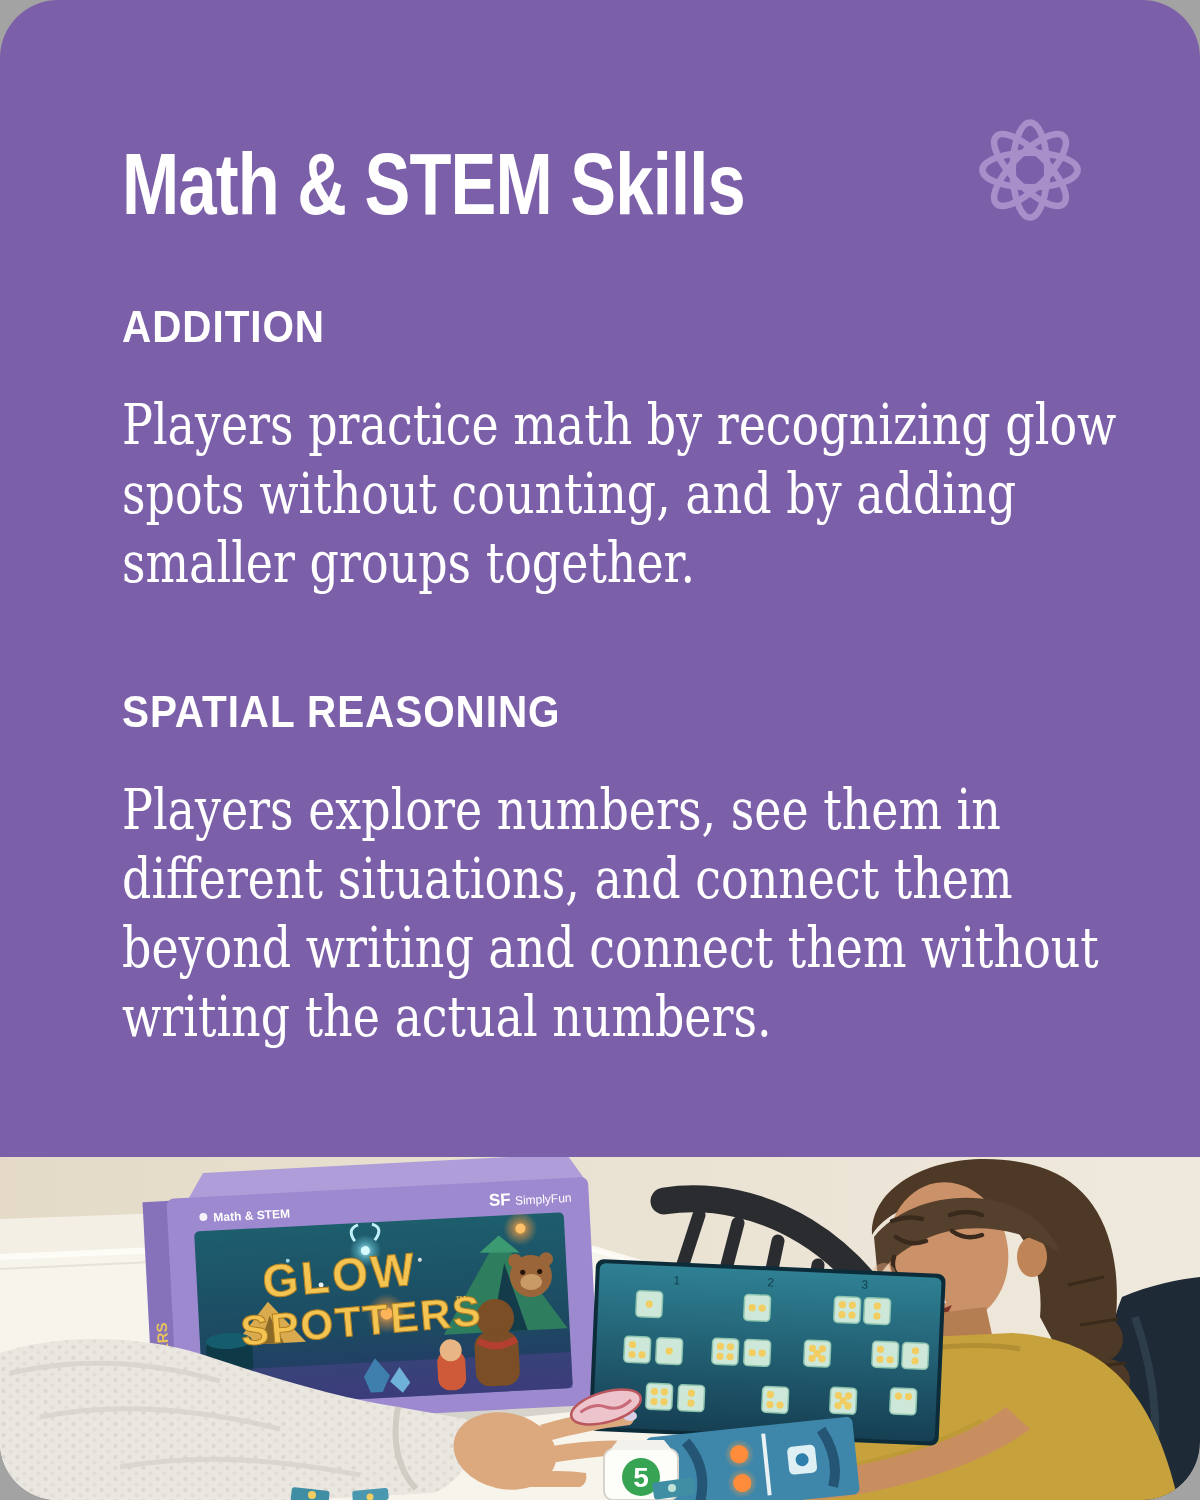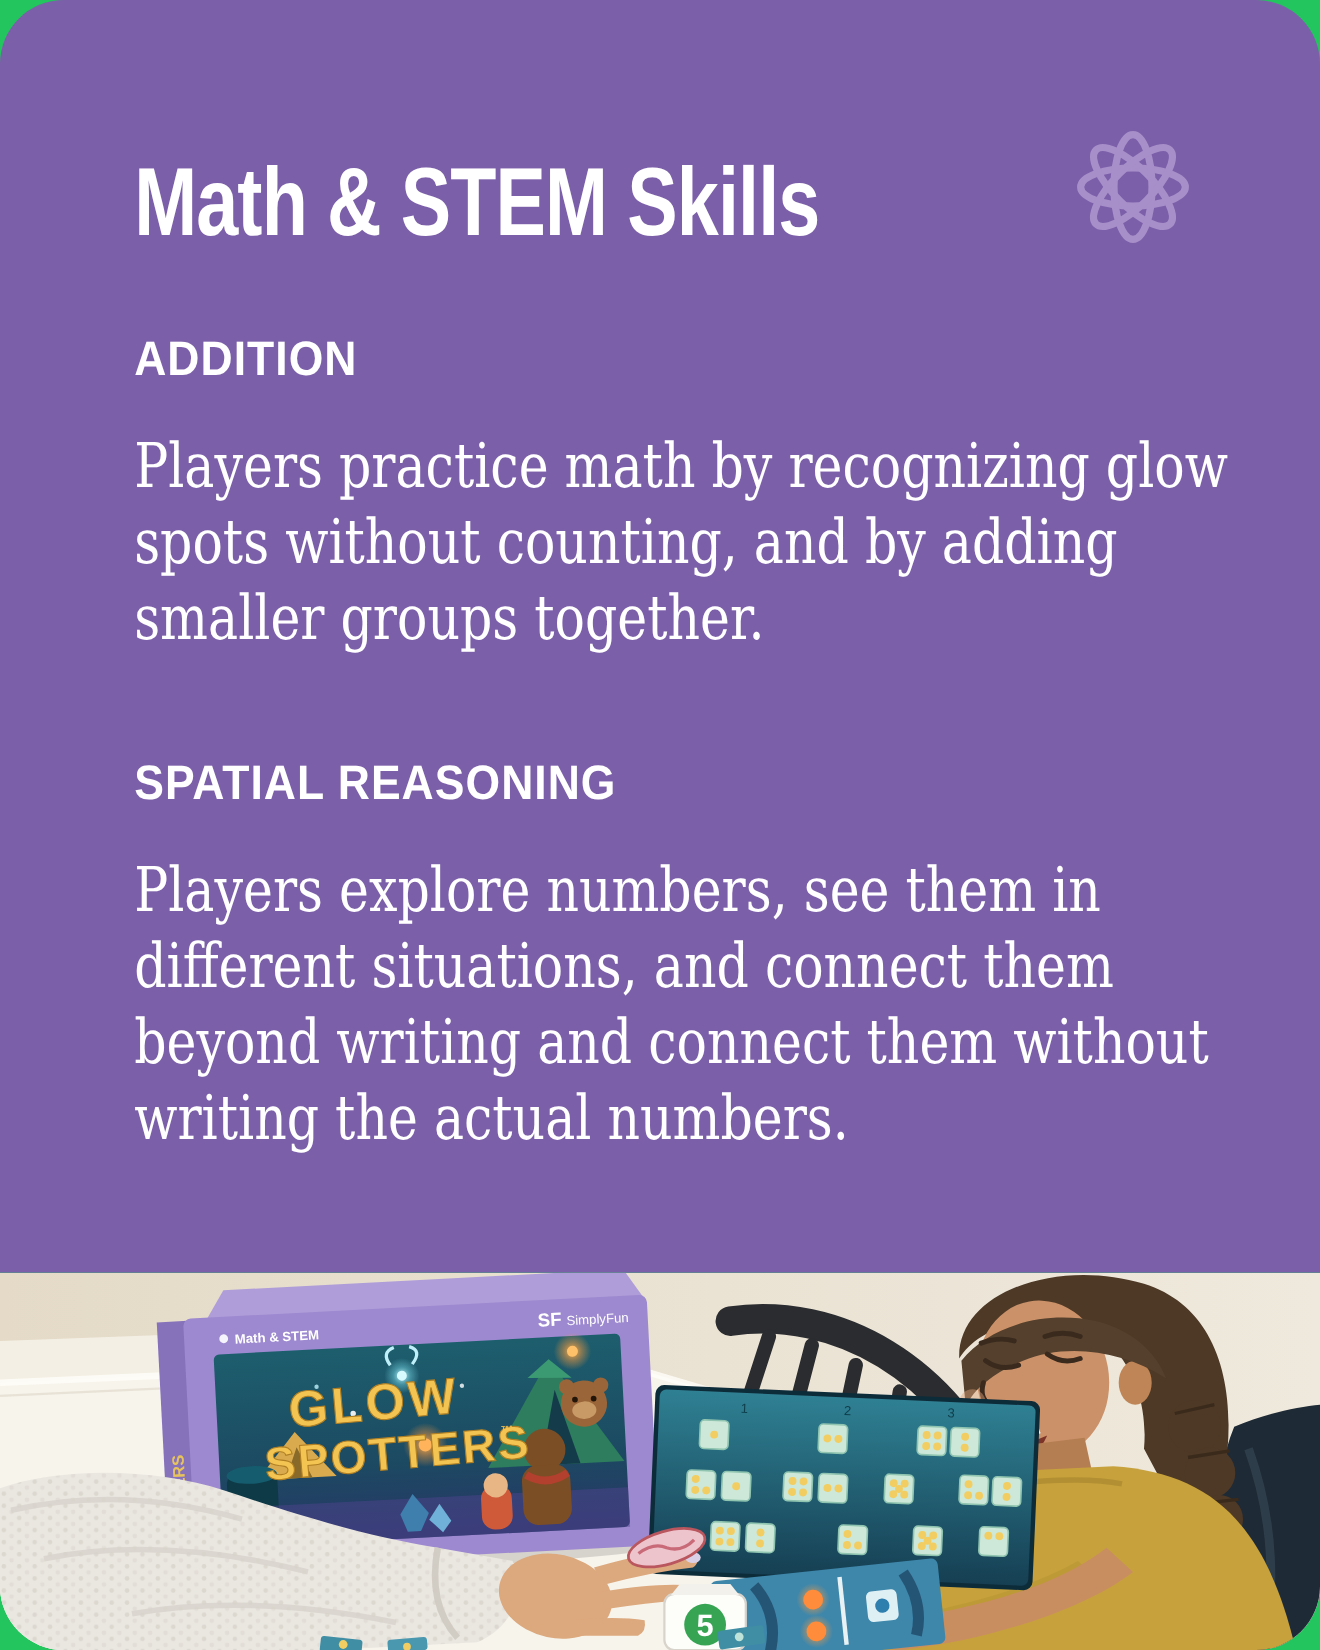--- a/index.html
+++ b/index.html
@@ -1,16 +1,16 @@
 <!DOCTYPE html>
 <html><head>
 <meta charset="utf-8">
 <style>
   html,body{margin:0;padding:0;background:#ffffff;}
-  .stage{position:relative;width:1200px;height:1500px;background:#22c55e;overflow:hidden;
+  .stage{position:relative;width:1200px;height:1500px;background:#a3a3a3;overflow:hidden;
          font-family:"Liberation Sans",sans-serif;}
   .frame{position:absolute;left:0;top:0;width:1200px;height:1500px;border-radius:58px;overflow:hidden;}
   
   .card{position:absolute;left:0;top:0;width:1200px;height:1157px;background:#7C5FA9;}
   .title{position:absolute;left:122px;top:138px;margin:0;color:#ffffff;font-weight:bold;
          font-size:88px;line-height:92px;letter-spacing:-1px;transform:scaleX(0.78);
          transform-origin:left top;white-space:pre;}
   .atom{position:absolute;left:974px;top:114px;width:112px;height:112px;}
   .sec-label{position:absolute;left:122px;margin:0;color:#ffffff;font-weight:bold;
              font-size:44px;line-height:48px;letter-spacing:1px;transform:scaleX(0.92);

